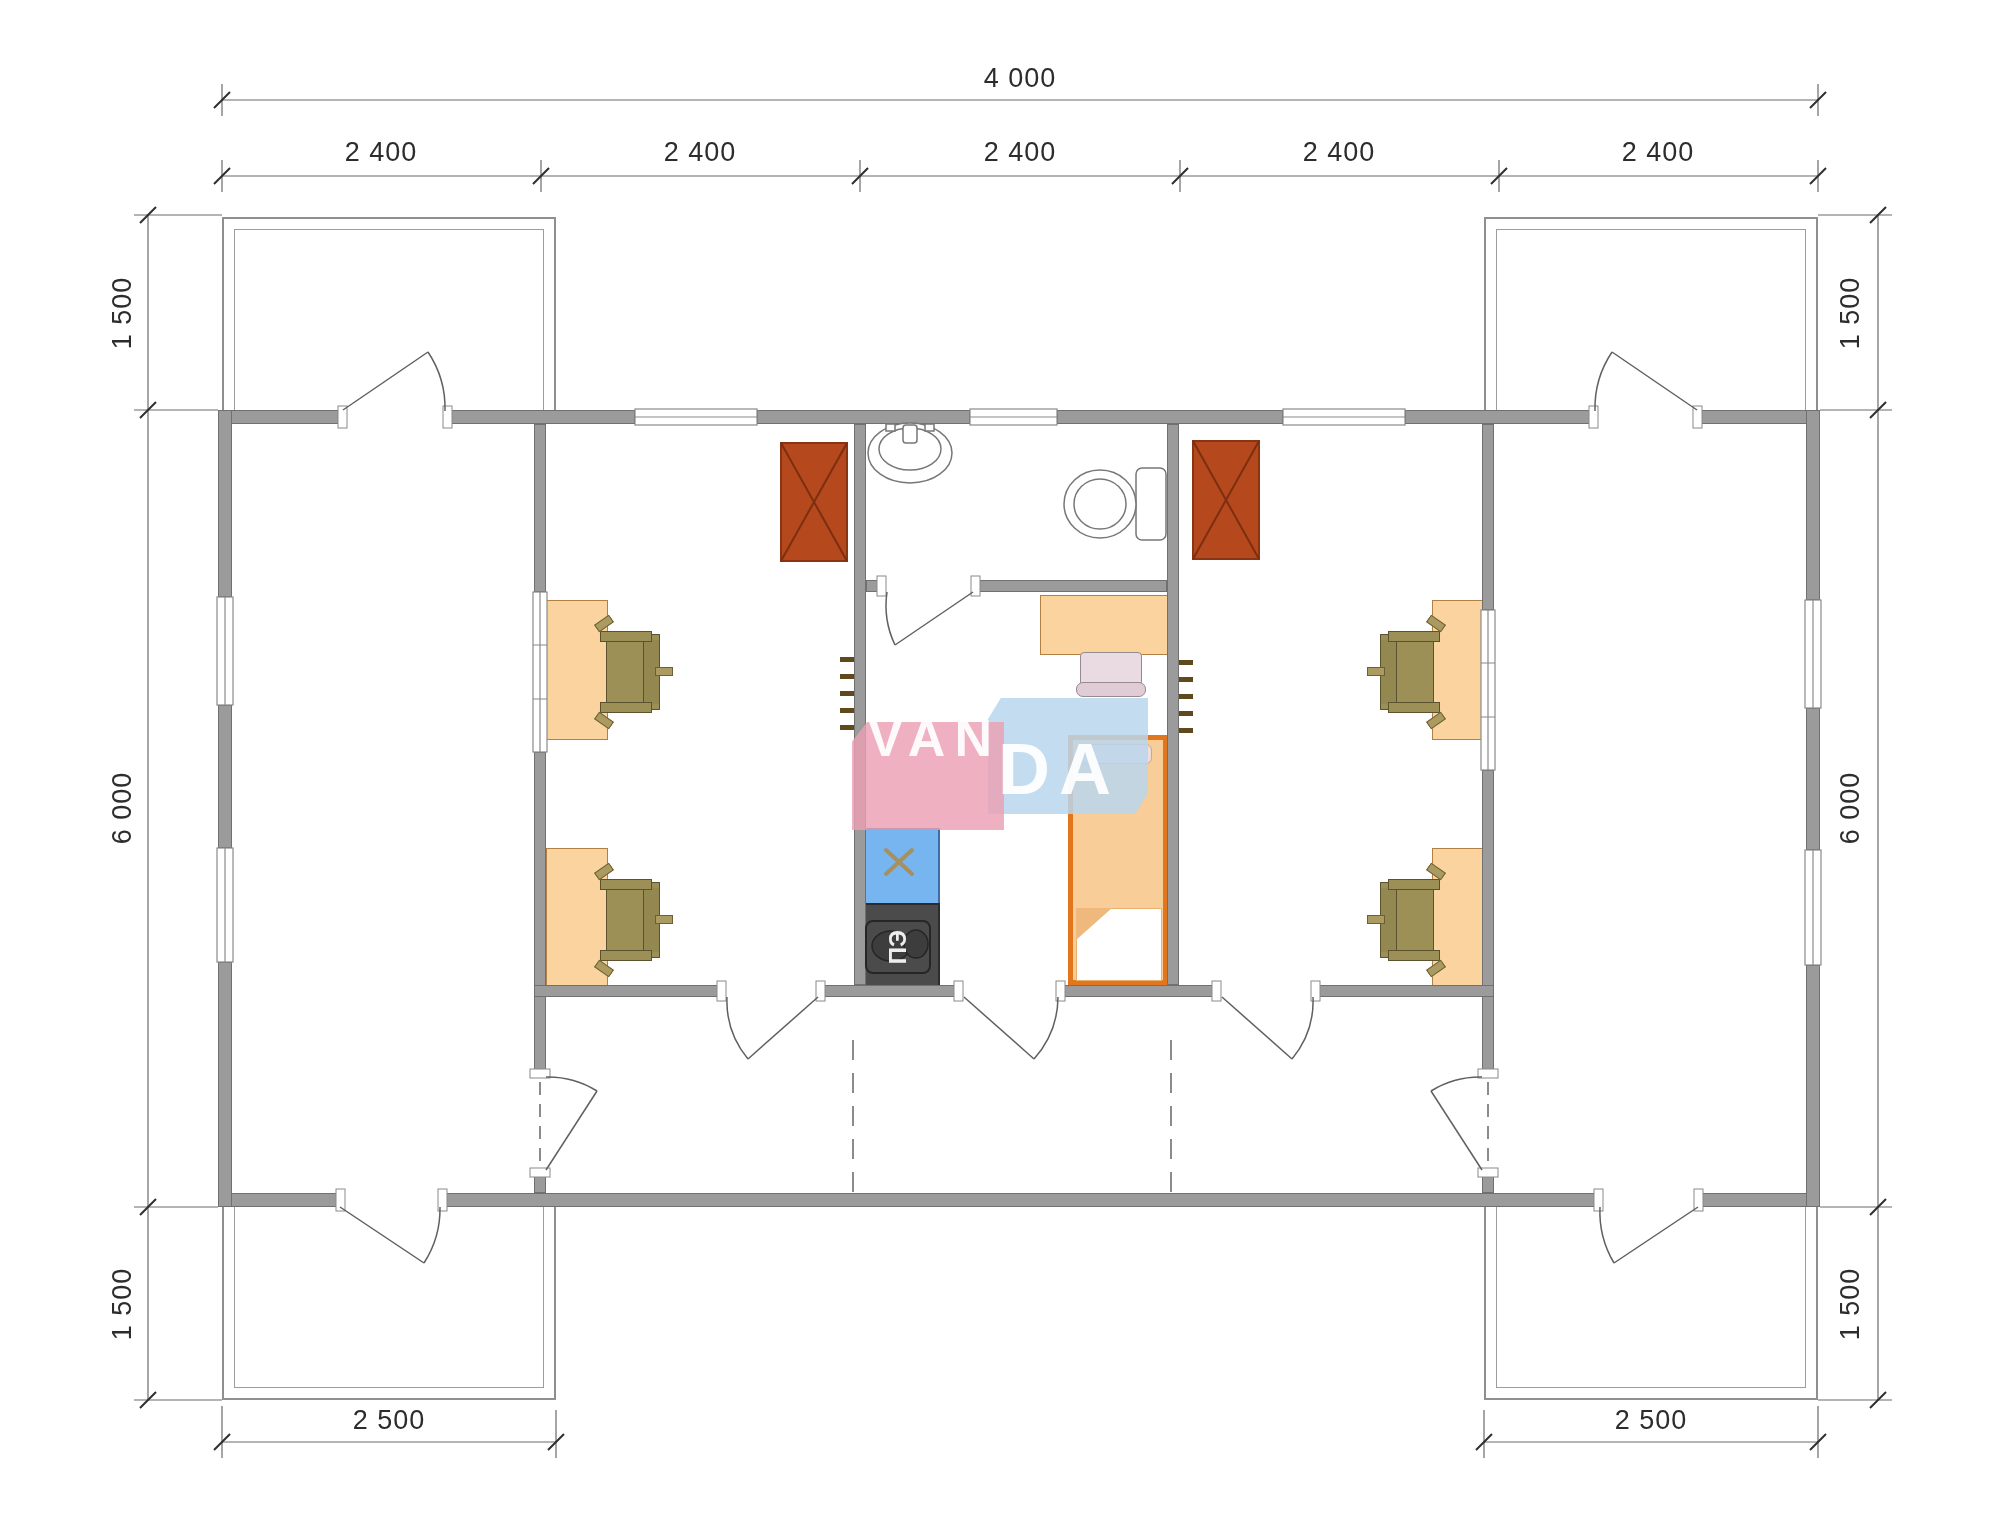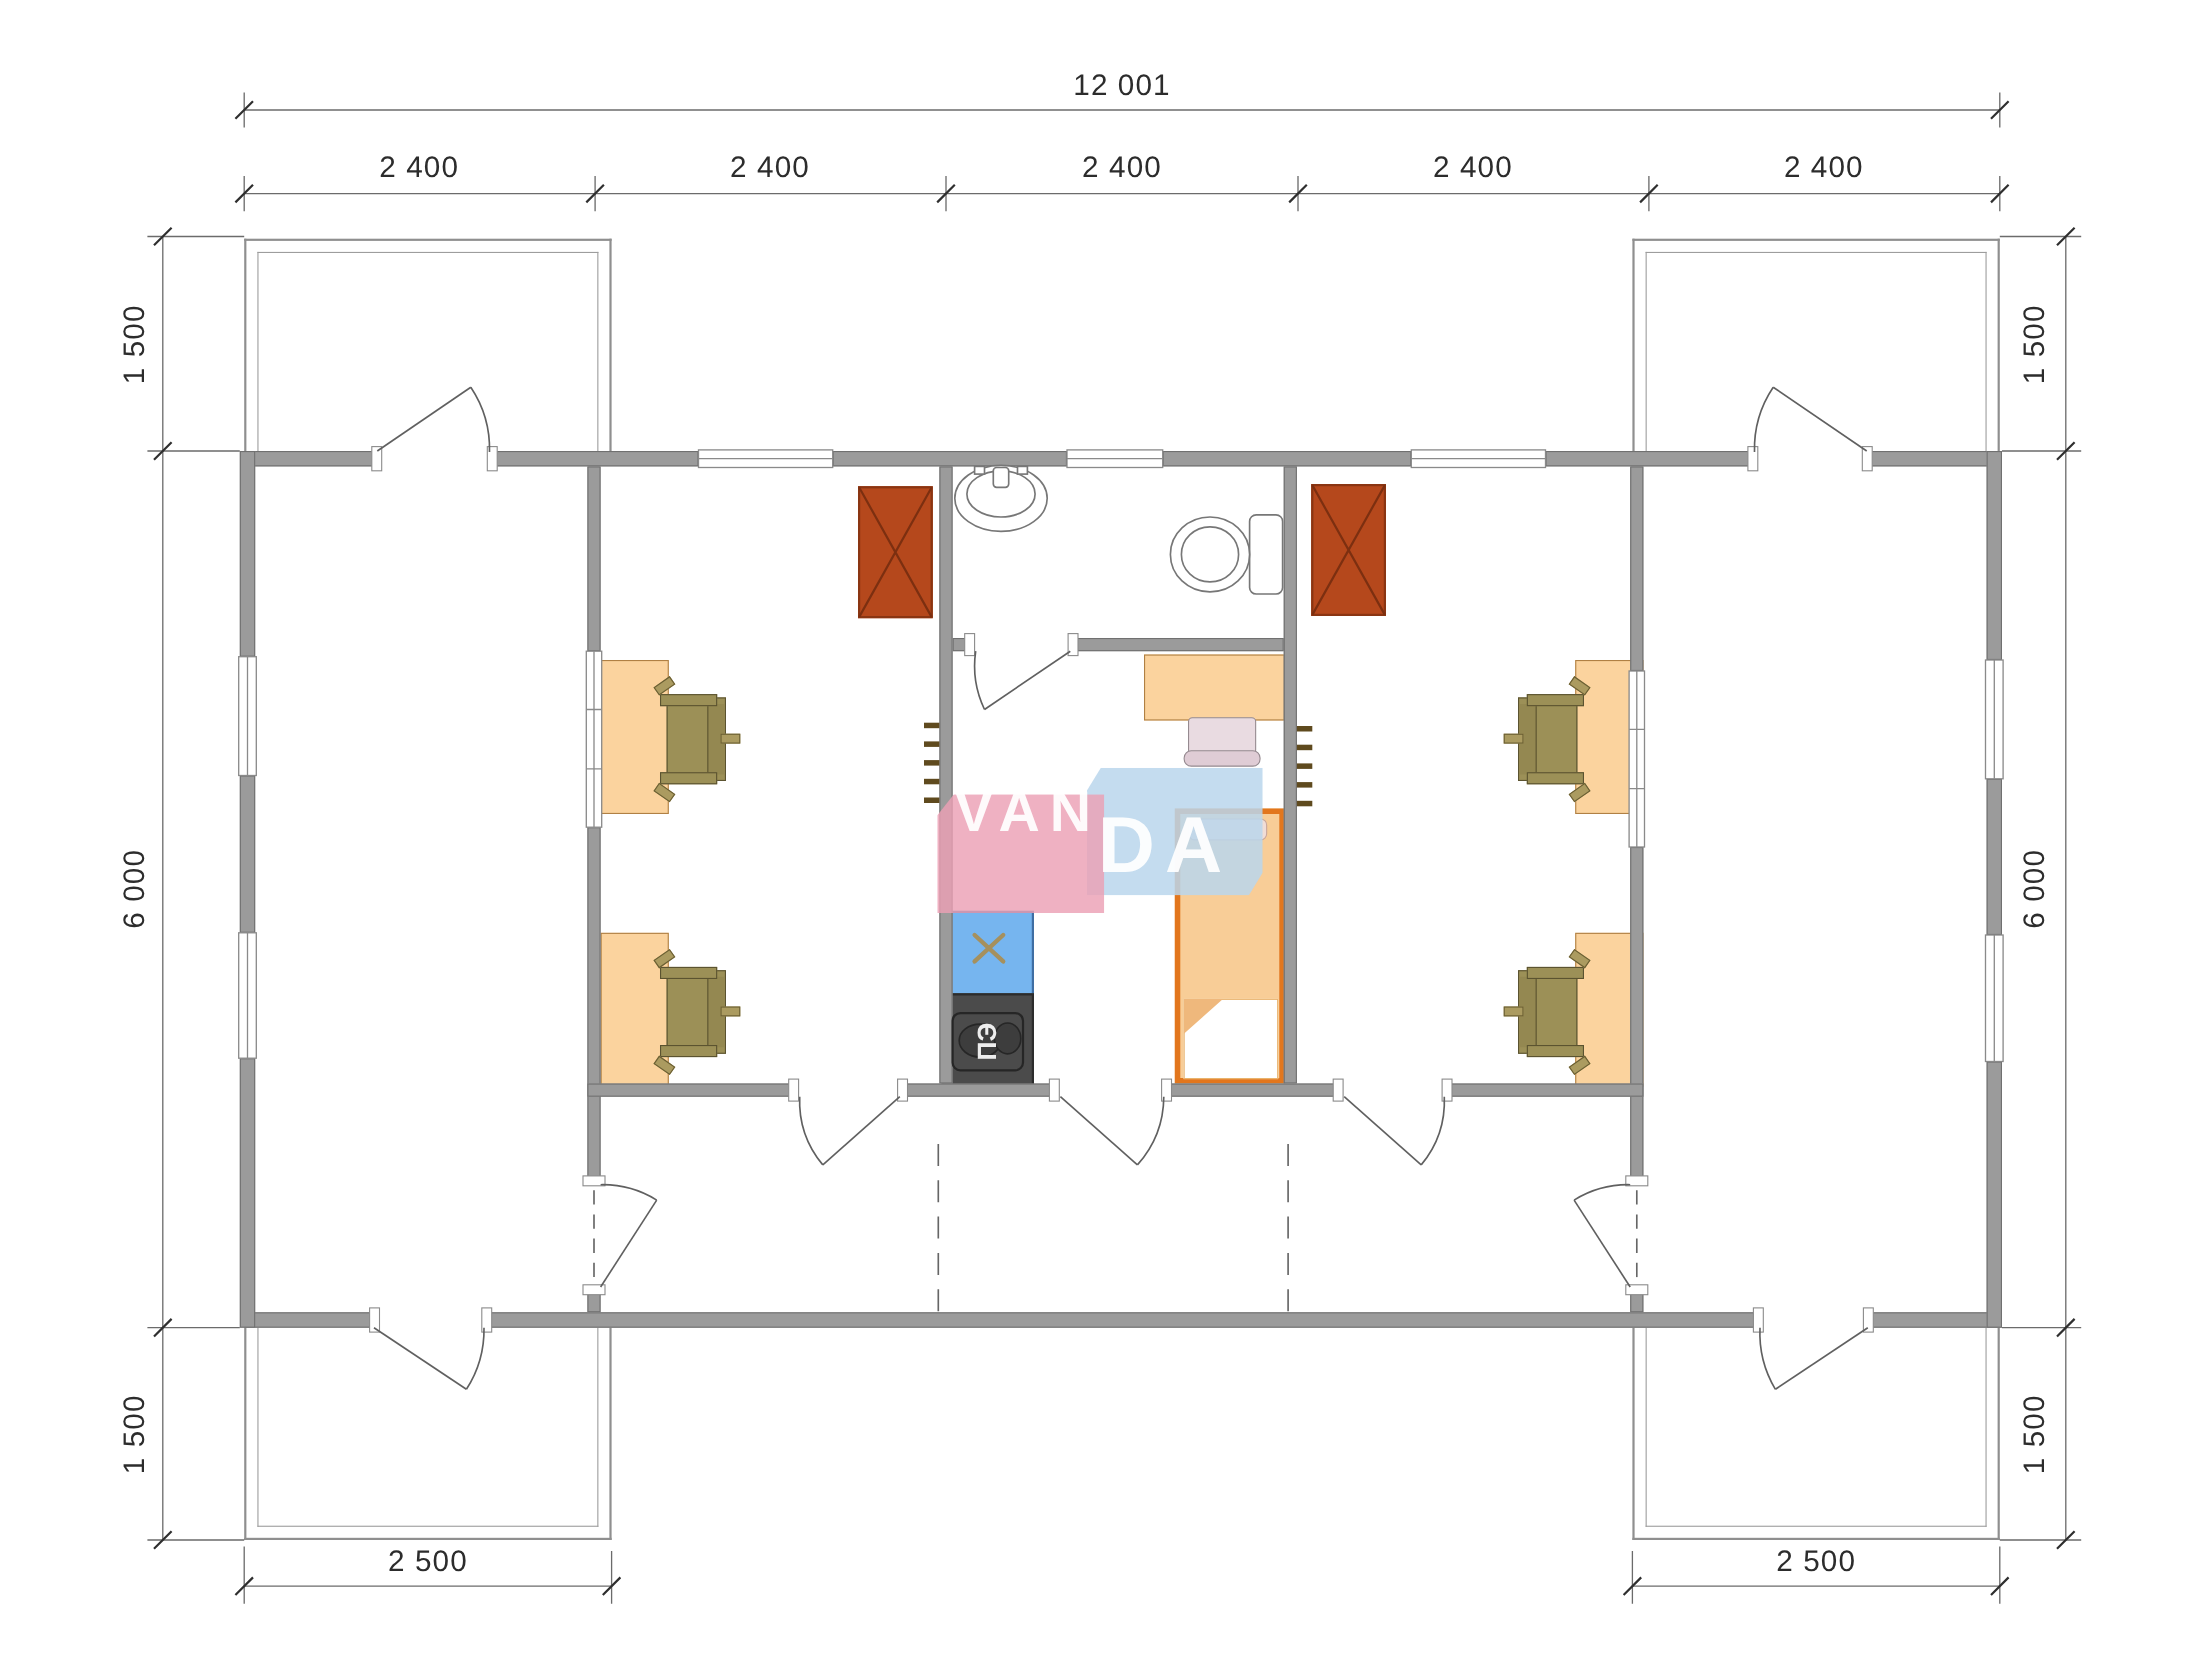--- a/index.html
+++ b/index.html
@@ -337,21 +337,21 @@
 
   <div>
     <div class="wm-block" style="left:988px;top:698px;width:160px;height:116px;background:rgba(186,214,236,0.85);
                 clip-path:polygon(0 18%,8% 0,100% 0,100% 82%,92% 100%,0 100%);"></div>
     <div class="wm-block" style="left:852px;top:722px;width:152px;height:108px;background:rgba(236,160,180,0.82);
                 clip-path:polygon(10% 0,100% 0,100% 100%,0 100%,0 18%);"></div>
     <span class="wm-txt" style="left:868px;top:708px;font-size:52px;">VAN</span>
     <span class="wm-txt" style="left:998px;top:728px;font-size:72px;">DA</span>
   </div>
 
-  <div class="dim" style="left:1020px;top:78px;">12 001</div>
+  <div class="dim" style="left:1020px;top:78px;">4 000</div>
   <div class="dim" style="left:381px;top:152px;">2 400</div>
   <div class="dim" style="left:700px;top:152px;">2 400</div>
   <div class="dim" style="left:1020px;top:152px;">2 400</div>
   <div class="dim" style="left:1339px;top:152px;">2 400</div>
   <div class="dim" style="left:1658px;top:152px;">2 400</div>
   <div class="dim v" style="left:122px;top:313px;">1 500</div>
   <div class="dim v" style="left:122px;top:808px;">6 000</div>
   <div class="dim v" style="left:122px;top:1304px;">1 500</div>
   <div class="dim v" style="left:1850px;top:313px;">1 500</div>
   <div class="dim v" style="left:1850px;top:808px;">6 000</div>

